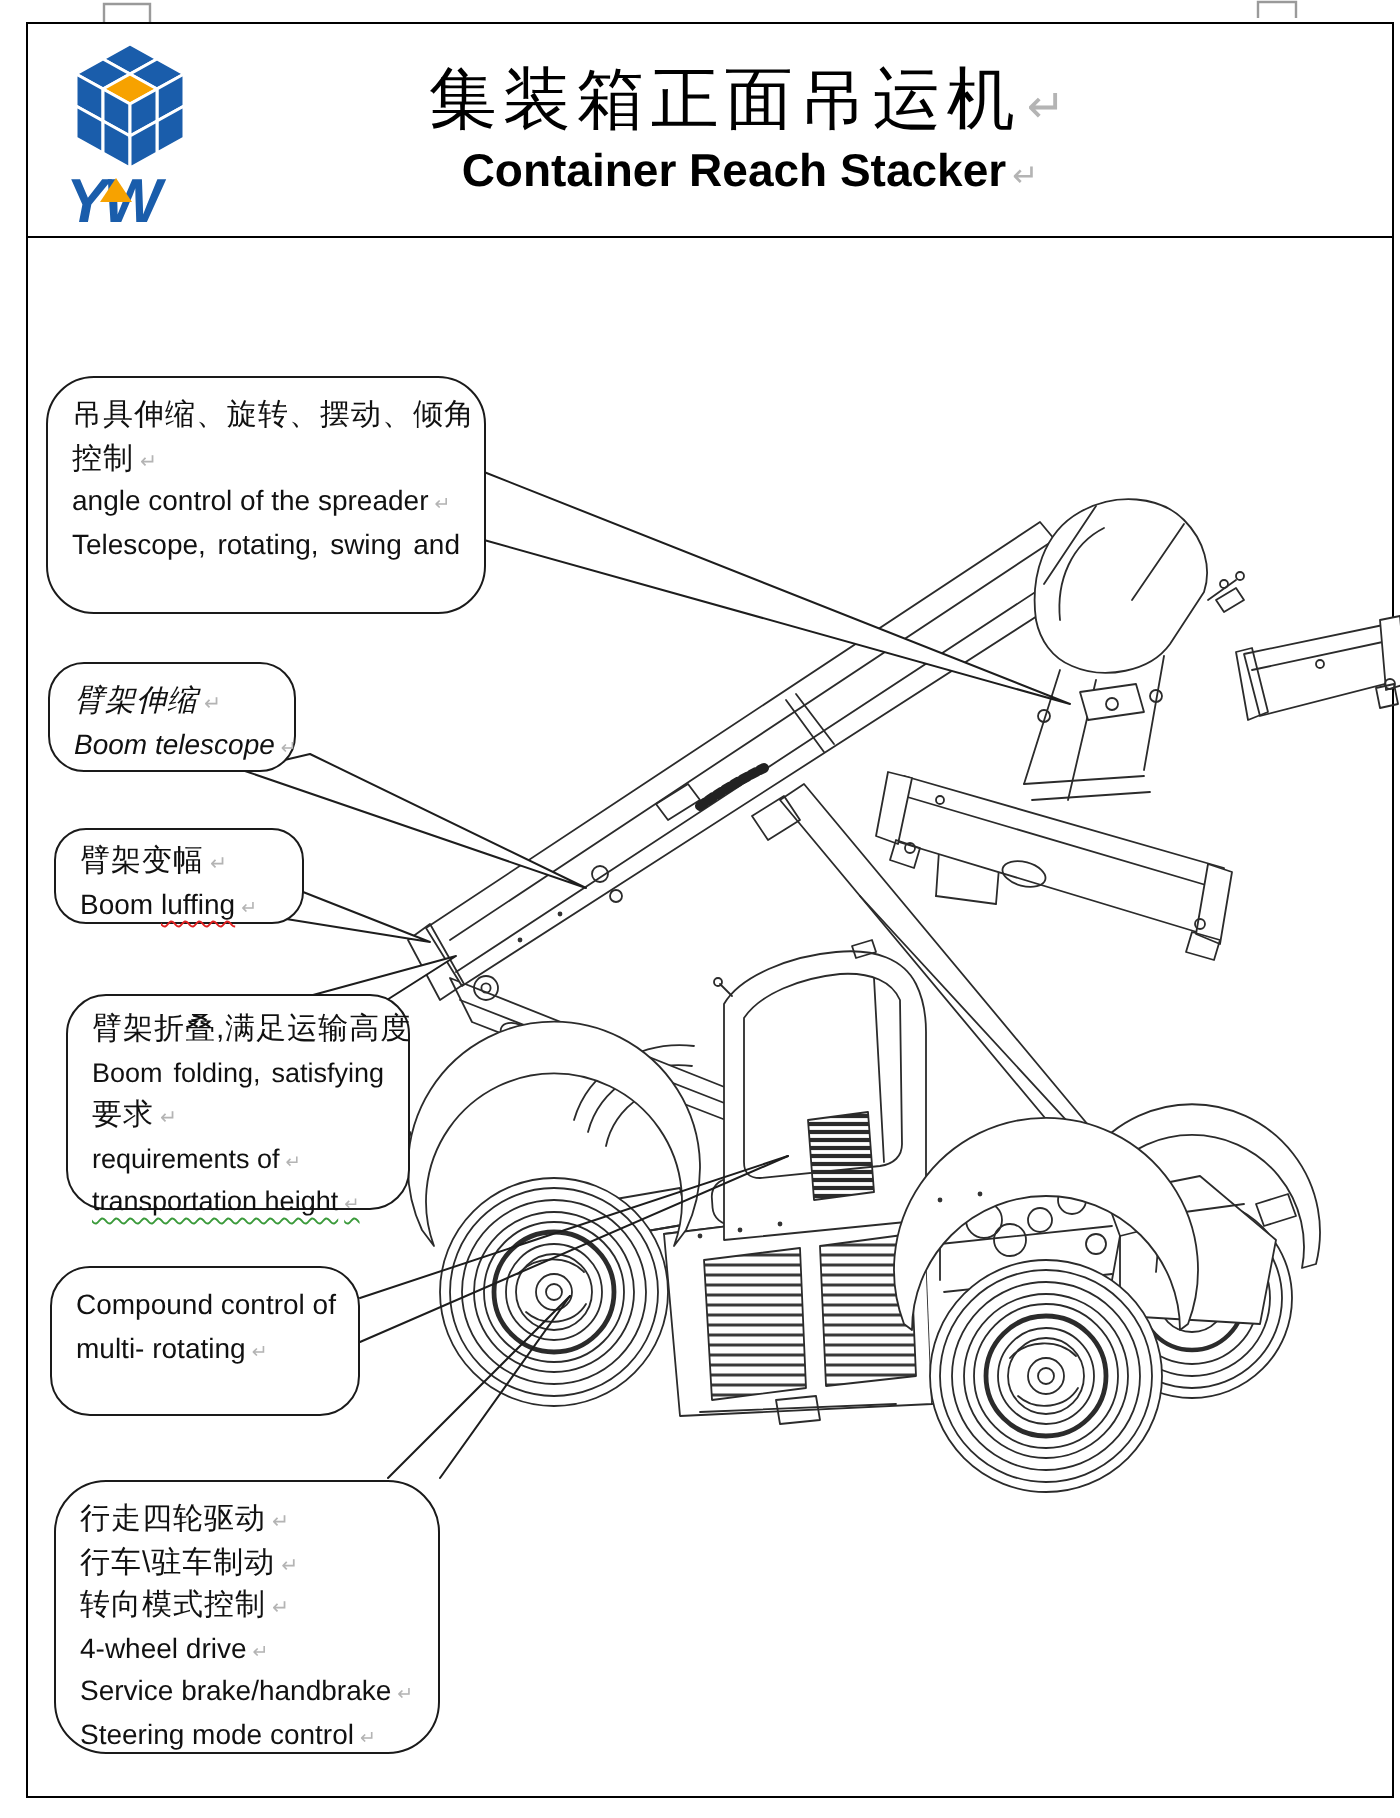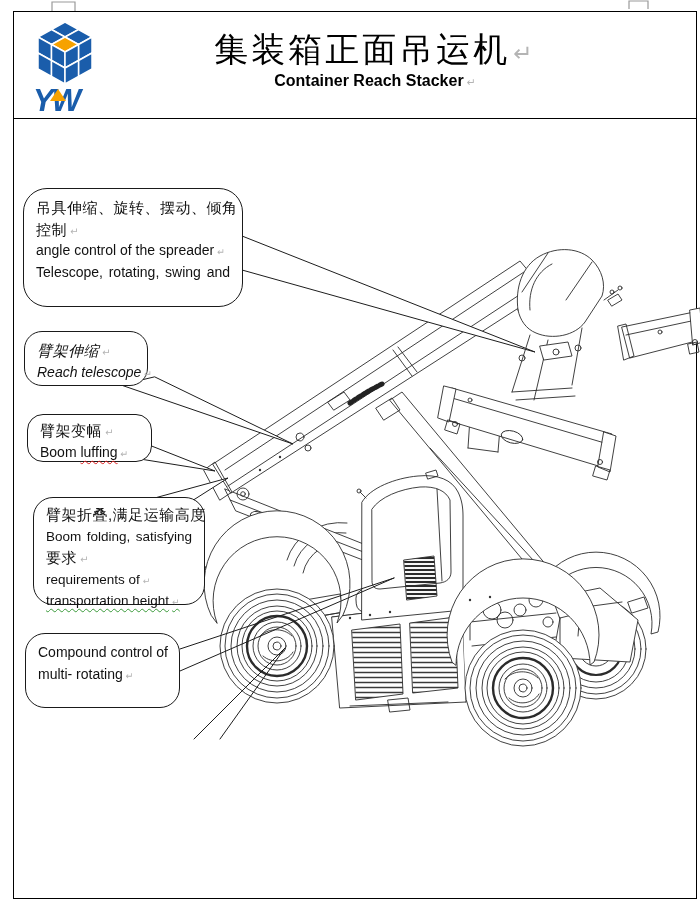--- a/index.html
+++ b/index.html
@@ -6,21 +6,21 @@
   body{font-family:"Liberation Sans","DejaVu Sans",sans-serif;color:#111;}
   #page{position:relative;width:700px;height:909px;background:#fff;overflow:hidden;}
   #frame{position:absolute;left:13px;top:11px;width:682px;height:886px;border:1.6px solid #000;}
   #head-divider{position:absolute;left:13px;top:118px;width:683.6px;border-top:1.5px solid #000;}
   
   #logo{position:absolute;left:30px;top:20px;width:70px;height:94px;}
   #title-zh{position:absolute;left:93px;top:27px;width:564px;text-align:center;
     font-family:"Liberation Serif","DejaVu Serif",serif;font-weight:400;font-size:34px;
     letter-spacing:3px;color:#000000;}
   #title-en{position:absolute;left:93px;top:72px;width:564px;text-align:center;
-    font-weight:700;font-size:16px;color:#000;}
+    font-weight:700;font-size:23px;color:#000;}
   
   .pm::after{content:"\21B5";color:#b4b4b4;font-size:0.68em;margin-left:3px;font-weight:400;
     font-family:"DejaVu Sans",sans-serif;}
   
   .callout{position:absolute;background:#fff;border:1.4px solid #1a1a1a;z-index:3;
     padding:8px 12px 6px 12px;box-sizing:border-box;}
   .ln{white-space:nowrap;height:21.5px;line-height:21.5px;}
   .zh{font-size:15px;letter-spacing:0.5px;}
   .en{font-size:14px;}
   .en-sm{font-size:13.5px;}
@@ -280,35 +280,43 @@
 
   <div class="callout" style="left:23px;top:188px;width:220px;height:119px;border-radius:24px;">
     <div class="ln zh">吊具伸缩、旋转、摆动、倾角</div>
     <div class="ln zh pm">控制</div>
     <div class="ln en pm">angle control of the spreader</div>
     <div class="ln en j">Telescope, rotating, swing and</div>
   </div>
 
   <div class="callout" style="left:24px;top:331px;width:124px;height:55px;border-radius:18px;font-style:italic;">
     <div class="ln zh pm">臂架伸缩</div>
-    <div class="ln en pm">Reach telescope</div>
+    <div class="ln en pm">Boom telescope</div>
   </div>
 
   <div class="callout" style="left:27px;top:414px;width:125px;height:48px;border-radius:16px;padding-top:5px;">
     <div class="ln zh pm">臂架变幅</div>
     <div class="ln en pm"><span>Boom </span><span class="sq-red">luffing</span></div>
   </div>
 
   <div class="callout" style="left:33px;top:497px;width:172px;height:108px;border-radius:20px;padding-top:6px;">
     <div class="ln zh">臂架折叠,满足运输高度</div>
     <div class="ln en-sm j">Boom folding, satisfying</div>
     <div class="ln zh pm">要求</div>
     <div class="ln en-sm pm">requirements of</div>
     <div class="ln en-sm pm sq-green">transportation height</div>
   </div>
 
   <div class="callout" style="left:25px;top:633px;width:155px;height:75px;border-radius:20px;">
     <div class="ln en">Compound control of</div>
     <div class="ln en pm">multi- rotating</div>
   </div>
 
+  <div class="callout" style="left:27px;top:740px;width:193px;height:137px;border-radius:26px;">
+    <div class="ln zh pm">行走四轮驱动</div>
+    <div class="ln zh pm">行车\驻车制动</div>
+    <div class="ln zh pm">转向模式控制</div>
+    <div class="ln en pm">4-wheel drive</div>
+    <div class="ln en pm">Service brake/handbrake</div>
+    <div class="ln en pm">Steering mode control</div>
+  </div>
 
 </div>
 
 </body></html>

